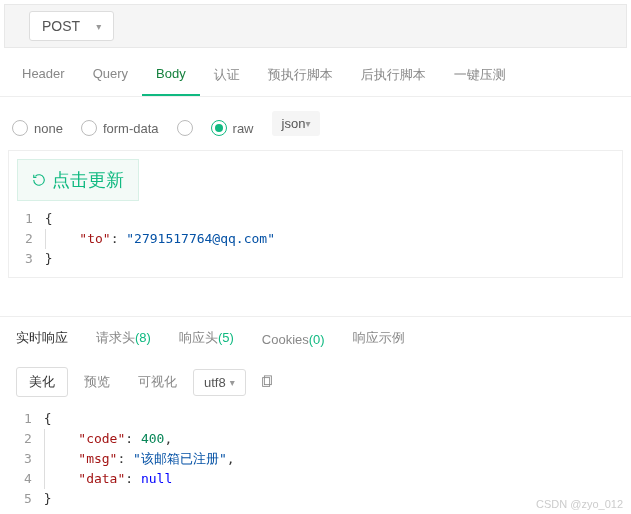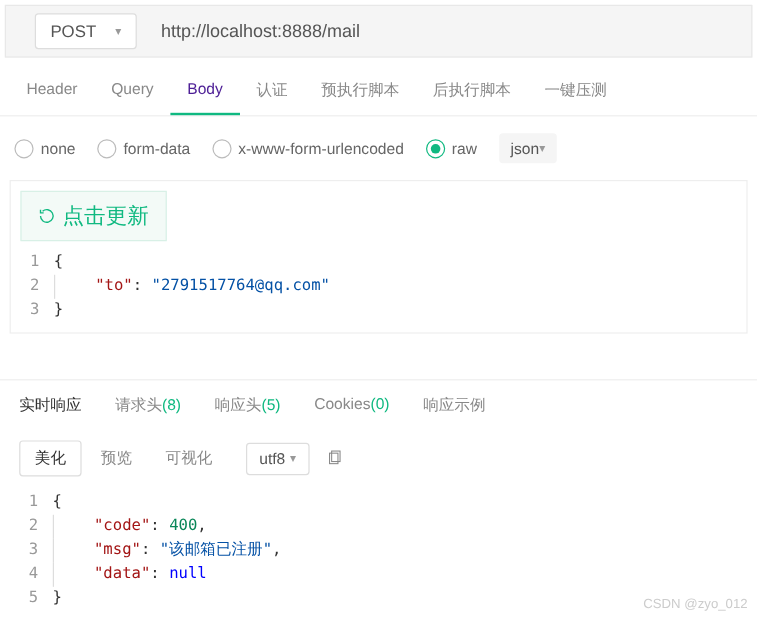--- a/index.html
+++ b/index.html
@@ -3,59 +3,58 @@
 <meta charset="utf-8">
 <style>
 * { box-sizing: border-box; margin: 0; padding: 0; }
 body { font-family: -apple-system, "Segoe UI", "PingFang SC", "Microsoft YaHei", sans-serif; font-size: 13px; color: #333; background: #fff; width: 631px; }
 .request-bar { display: flex; align-items: center; background: #f5f5f5; padding: 6px 24px; border: 1px solid #e8e8e8; margin: 4px; }
 .method-select { display: flex; align-items: center; background: #fff; border: 1px solid #ddd; padding: 6px 12px; border-radius: 3px; cursor: pointer; font-size: 14px; color: #555; }
 .method-select .chev { margin-left: 16px; font-size: 10px; color: #999; }
 .url-input { flex: 1; margin-left: 16px; border: none; background: transparent; font-size: 15px; color: #555; outline: none; padding: 4px; }
 .tabs { display: flex; border-bottom: 1px solid #eee; padding: 0 8px; margin-top: 8px; }
 .tab { padding: 10px 14px; color: #888; cursor: pointer; font-size: 13px; border-bottom: 2px solid transparent; }
-.tab.active { color: #4c1d95; border-bottom-color: #10b981; }
-.body-types { display: flex; align-items: center; padding: 14px 12px; gap: 18px; }
+.tab.active { color: #15803d; border-bottom-color: #10b981; }
+.body-types { display: flex; align-items: flex-end; padding: 14px 12px; gap: 18px; }
 .radio-opt { display: flex; align-items: center; gap: 6px; cursor: pointer; color: #666; font-size: 13px; }
 .radio-circle { width: 16px; height: 16px; border: 1.5px solid #bbb; border-radius: 50%; display: flex; align-items: center; justify-content: center; }
 .radio-opt.sel .radio-circle { border-color: #10b981; }
 .radio-opt.sel .radio-circle::after { content: ""; width: 8px; height: 8px; background: #10b981; border-radius: 50%; }
 .type-select { display: flex; align-items: center; gap: 0; background: #f5f5f5; padding: 5px 10px; border-radius: 3px; cursor: pointer; color: #555; }
 .editor-box { border: 1px solid #eee; margin: 0 8px 8px 8px; }
 .refresh-btn { display: inline-flex; align-items: center; gap: 6px; color: #10b981; padding: 8px 14px; margin: 8px; border: 1px solid #d8f0e6; background: #f3faf7; cursor: pointer; font-size: 18px; }
 .code-editor { font-family: Consolas, Monaco, monospace; font-size: 13px; display: flex; padding-bottom: 8px; }
 .gutter { color: #999; text-align: right; padding: 0 12px 0 16px; user-select: none; line-height: 20px; }
 .code-lines { flex: 1; line-height: 20px; }
 .gl { border-left: 1px solid #ddd; padding-left: 10px; display: inline-block; }
 .tok-key { color: #a31515; }
 .tok-str { color: #0451a5; }
 .tok-num { color: #098658; }
 .tok-null { color: #0000ff; }
 .brace { color: #333; }
-.resp-tabs { display: flex; align-items: flex-start; padding: 12px 16px; gap: 28px; border-top: 1px solid #eee; margin-top: 38px; }
+.resp-tabs { display: flex; align-items: flex-end; padding: 12px 16px; gap: 28px; border-top: 1px solid #eee; margin-top: 38px; }
 .resp-tab { color: #888; cursor: pointer; font-size: 13px; }
 .resp-tab.active { color: #333; font-weight: 500; }
 .count { color: #10b981; }
 .view-modes { display: flex; align-items: center; padding: 8px 16px; gap: 4px; }
 .vmode { padding: 5px 12px; color: #888; cursor: pointer; font-size: 13px; border-radius: 3px; }
 .vmode.active { background: #fff; border: 1px solid #ddd; color: #333; }
-.enc-select { display: flex; align-items: center; gap: 4px; padding: 5px 10px; border: 1px solid #ddd; border-radius: 3px; margin-left: 12px; cursor: pointer; color: #555; }
+.enc-select { display: flex; align-items: center; gap: 4px; padding: 5px 10px; border: 1px solid #ddd; border-radius: 3px; cursor: pointer; color: #555; }
 .copy-icn { margin-left: 10px; color: #888; cursor: pointer; }
 .watermark { position: fixed; bottom: 4px; right: 8px; font-size: 11px; color: #ccc; }
 svg { display: block; }
 </style>
 </head>
 <body>
 
 <div class="request-bar">
   <div class="method-select">
     <span>POST</span>
     <span class="chev">▾</span>
   </div>
-  <input class="url-input" value="http://localhost:8888/mail" style="">
 </div>
 
 <div class="tabs">
   <div class="tab">Header</div>
   <div class="tab">Query</div>
   <div class="tab active">Body</div>
   <div class="tab">认证</div>
   <div class="tab">预执行脚本</div>
   <div class="tab">后执行脚本</div>
   <div class="tab">一键压测</div>
@@ -65,21 +64,20 @@
   <div class="radio-opt">
       <span class="radio-circle"></span>
       <span>none</span>
     </div>
   <div class="radio-opt">
       <span class="radio-circle"></span>
       <span>form-data</span>
     </div>
   <div class="radio-opt">
       <span class="radio-circle"></span>
-      <span>x-www-form-urlencoded</span>
     </div>
   <div class="radio-opt sel">
       <span class="radio-circle"></span>
       <span>raw</span>
     </div>
   <div class="type-select">
     <span>json</span>
     <span style="font-size:10px;color:#999;">▾</span>
   </div>
 </div>

